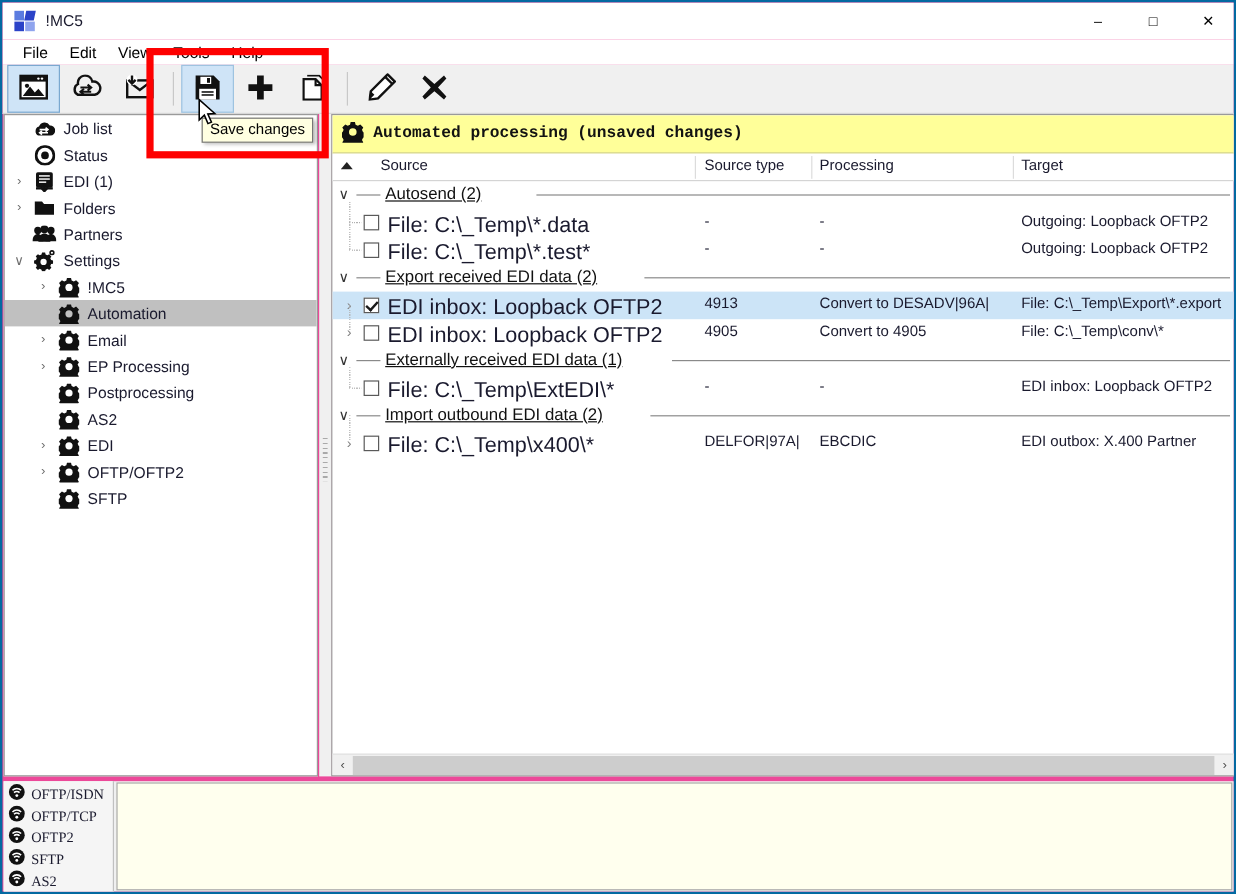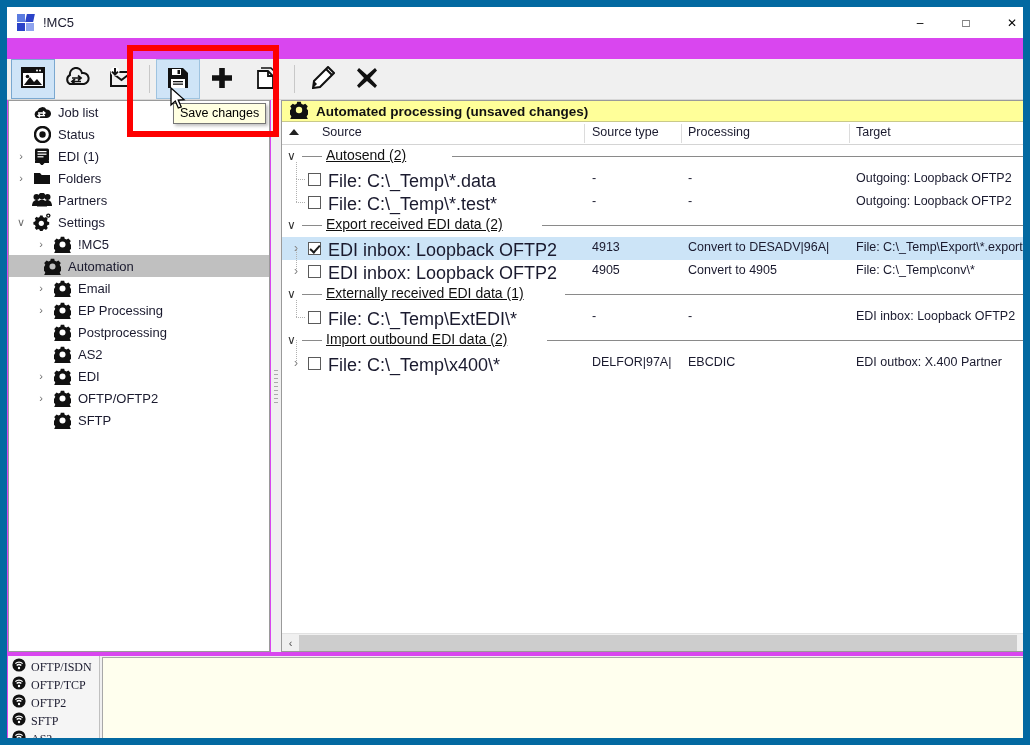--- a/index.html
+++ b/index.html
@@ -8,22 +8,22 @@
     width: 1030px; height: 745px;
     font-family: "Liberation Sans", sans-serif;
     font-size: 13px;
     color: #1a1a2e;
     background: #ffffff;
     overflow: hidden;
   }
   #app {
     position: relative;
     width: 1030px; height: 745px;
-    border: 7px solid #0369a1;
-    background: #d946ef;
+    border: 2px solid #0369a1;
+    background: #ec4899;
     overflow: hidden;
   }
 
   
   .titlebar {
     position: absolute; left: 0; top: 0; width: 1028px; height: 31px;
     background: #ffffff;
     display: flex; align-items: center;
   }
   .title-icon {
@@ -111,23 +111,23 @@
   }
 
   
   .main {
     position: absolute; left: 274px; top: 93px; width: 754px; height: 552px;
     background: #ffffff;
     border: 1px solid #9a9a9a;
     overflow: hidden;
   }
   .panel-header {
-    height: 21px; background: #ffff99;
+    height: 32px; background: #ffff99;
     border-bottom: 1px solid #c9c98a;
-    display: flex; align-items: center; padding-left: 8px;
+    display: flex; align-items: center; padding-left: 8px; font-family: Liberation Mono, monospace;
   }
   .panel-header-title {
     font-weight: bold; font-size: 13.5px; margin-left: 8px; color: #121212;
   }
   .colheader {
     height: 23px; background: #ffffff;
     border-bottom: 1px solid #d4d4d4;
     display: flex; align-items: center; position: relative;
   }
   .colheader .cell {
@@ -256,20 +256,27 @@
         <div class="sq s4"></div>
     </div>
     <div class="title-text">!MC5</div>
     <div class="winbtns">
       <div class="winbtn">–</div>
       <div class="winbtn">□</div>
       <div class="winbtn">✕</div>
     </div>
   </div>
 
+  <div class="menubar">
+    <div class="menuitem">File</div>
+    <div class="menuitem">Edit</div>
+    <div class="menuitem">View</div>
+    <div class="menuitem">Tools</div>
+    <div class="menuitem">Help</div>
+  </div>
 
   <div class="toolbar">
     <div style="width:4px"></div>
 
     <div class="tbtn active">
       <span>
         <svg width="24" height="22" viewBox="0 0 24 22">
           <rect x="1" y="1" width="22" height="19" fill="#fff" stroke="#111" stroke-width="2"></rect>
           <rect x="1" y="1" width="22" height="5" fill="#111"></rect>
           <circle cx="16" cy="3.5" r="1" fill="#fff"></circle>
@@ -438,21 +445,21 @@
       <span class="expander">›</span>
       <span class="tree-icon">
         <svg width="17" height="17" viewBox="0 0 17 17">
             <path d="M6.8 0.7h3.4l.5 2 1.8.9 1.9-1.1 2.4 2.4-1.1 1.9.9 1.8 2 .5v3.4l-2 .5-.9 1.8 1.1 1.9-2.4 2.4-1.9-1.1-1.8.9-.5 2H6.8l-.5-2-1.8-.9-1.9 1.1L.2 16.7l1.1-1.9-.9-1.8-2-.5V9.1l2-.5.9-1.8L.2 4.9 2.6 2.5l1.9 1.1 1.8-.9z" fill="#111"></path>
             <circle cx="8.5" cy="8.5" r="3" fill="#fff"></circle>
           </svg>
       </span>
       <span class="tree-label">!MC5</span>
     </div>
 
-    <div class="tree-item selected" style="padding-left:12px">
+    <div class="tree-item selected" style="padding-left:22px">
       <span class="expander"></span>
       <span class="tree-icon">
         <svg width="17" height="17" viewBox="0 0 17 17">
             <path d="M6.8 0.7h3.4l.5 2 1.8.9 1.9-1.1 2.4 2.4-1.1 1.9.9 1.8 2 .5v3.4l-2 .5-.9 1.8 1.1 1.9-2.4 2.4-1.9-1.1-1.8.9-.5 2H6.8l-.5-2-1.8-.9-1.9 1.1L.2 16.7l1.1-1.9-.9-1.8-2-.5V9.1l2-.5.9-1.8L.2 4.9 2.6 2.5l1.9 1.1 1.8-.9z" fill="#111"></path>
             <circle cx="8.5" cy="8.5" r="3" fill="#c0c0c0"></circle>
           </svg>
       </span>
       <span class="tree-label">Automation</span>
     </div>
 

